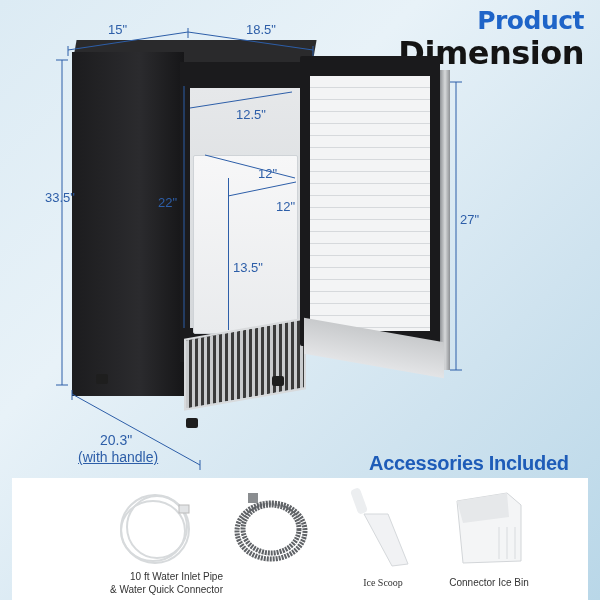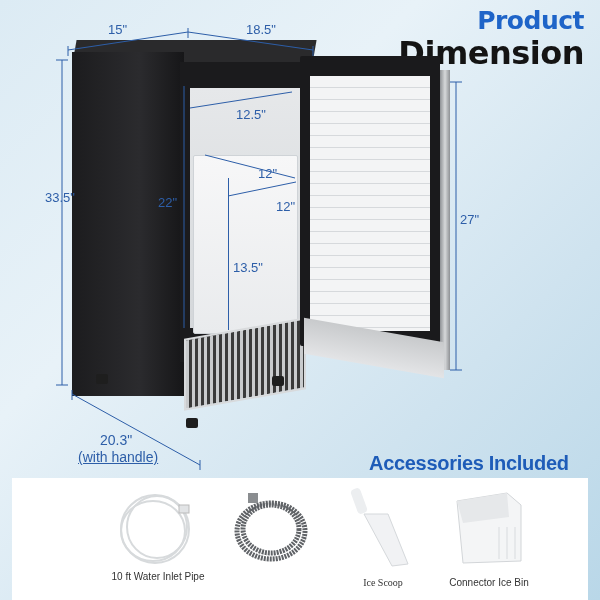--- a/index.html
+++ b/index.html
@@ -87,32 +87,33 @@
 <div class="abs dim" style="left:233px;top:260px;">13.5"</div>
 <div class="abs dim" style="left:158px;top:195px;">22"</div>
 <div class="abs dim" style="left:45px;top:190px;">33.5"</div>
 <div class="abs dim" style="left:460px;top:212px;">27"</div>
 <div class="abs dim dim-big" style="left:100px;top:432px;">20.3"</div>
 <div class="abs dim dim-big" style="left:78px;top:449px;text-decoration:underline;">(with handle)</div>
 
 <div class="abs panel"></div>
 <div class="abs acc-title">Accessories Included</div>
 
-<div class="acc-item" style="left:93px;">
+<div class="acc-item" style="left:93px;text-align:right;">
   <div class="acc-img">
     <svg width="90" height="80">
         <g fill="none" stroke="#d7dadc" stroke-width="2">
           <ellipse cx="42" cy="42" rx="34" ry="34"></ellipse>
           <ellipse cx="44" cy="40" rx="30" ry="31"></ellipse>
           <ellipse cx="40" cy="44" rx="32" ry="30"></ellipse>
         </g>
         <rect x="66" y="18" width="10" height="8" fill="#e2e4e6" stroke="#bbb"></rect>
       </svg>
   </div>
   <div class="acc-label">10 ft Water Inlet Pipe</div>
+  <div class="acc-label">&amp; Water Quick Connector</div>
 </div>
 
 <div class="acc-item" style="left:206px;">
   <div class="acc-img">
     <svg width="90" height="80">
         <g fill="none" stroke="#5f6266" stroke-width="5" stroke-dasharray="2 1">
           <ellipse cx="45" cy="44" rx="34" ry="28"></ellipse>
           <ellipse cx="45" cy="42" rx="28" ry="24"></ellipse>
         </g>
         <rect x="22" y="6" width="10" height="10" fill="#8a8d90"></rect>

